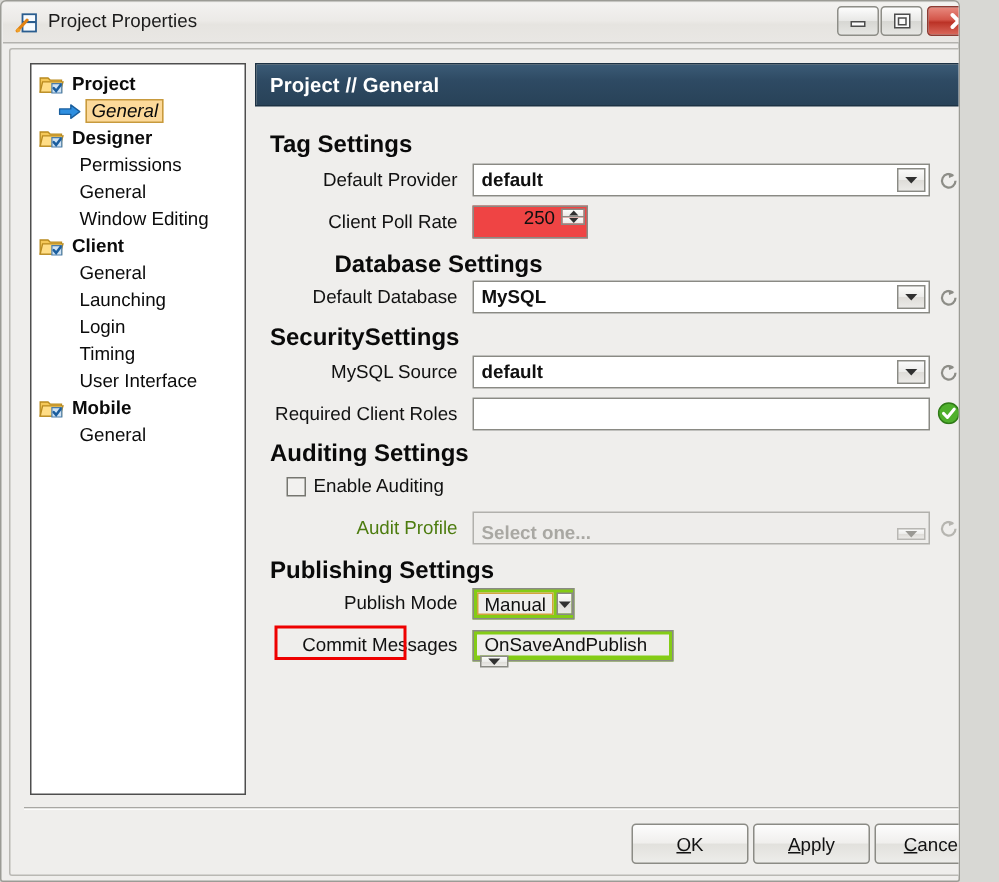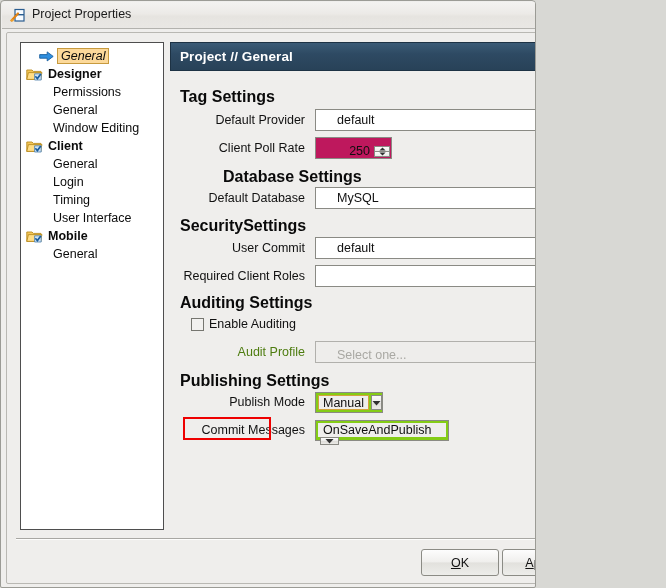--- a/index.html
+++ b/index.html
@@ -8,21 +8,21 @@
     width: 666px; height: 588px;
     font-family: "Liberation Sans", sans-serif;
     overflow: hidden;
     background: #d8d8d4;
   }
 
   
   #window {
     position: absolute;
     left: 0; top: 0;
-    width: 536px; height: 588px;
+    width: 640px; height: 588px;
     background: #efeeec;
     border: 1px solid #9b9b95;
     border-radius: 4px 4px 2px 2px;
     overflow: hidden;
   }
 
   
   #titlebar {
     position: absolute;
     left: 1px; top: 1px;
@@ -147,23 +147,23 @@
     height: 22px;
     border: 1px solid #8a8a84;
     background: #ffffff;
     display: flex; align-items: stretch;
     cursor: default;
   }
   .combo.disabled { background: #eeedeb; border-color: #b1b0ac; align-items: flex-end; }
   .combo-text {
     flex: 1;
     display: flex; align-items: center;
-    padding-left: 21px;
+    padding-left: 5px;
     font-size: 12.5px; color: #101010;
-    overflow: hidden; white-space: nowrap;
+    overflow: hidden; white-space: nowrap; font-weight: bold;
   }
   .combo.disabled .combo-text { color: #a9a8a3; }
   .combo-arrow {
     width: 19px;
     margin: 2px 2px 2px 0;
     border: 1px solid #8a8a84;
     background: linear-gradient(to bottom, #fbfbfa 0%, #ececea 50%, #dedcd8 51%, #ebeae7 100%);
     display: flex; align-items: center; justify-content: center;
   }
   .combo.disabled .combo-arrow { border-color: #b8b7b3; }
@@ -195,22 +195,22 @@
     border: 1px solid #8a8a84;
     background: linear-gradient(to bottom, #fbfbfa 0%, #ececea 50%, #dedcd8 51%, #ebeae7 100%);
     display: flex; align-items: center; justify-content: center;
   }
 
   
   .spinner {
     position: absolute;
     height: 22px;
     border: 1px solid #8a8a84;
-    background: #be185d;
-    display: flex; align-items: flex-end; padding-left: 28px;
+    background: #ef4444;
+    display: flex; align-items: flex-start; padding-left: 28px;
   }
   .spin-text {
     flex: 1;
     display: flex; align-items: center; justify-content: flex-end;
     padding-right: 4px;
     font-size: 12.5px; color: #101010;
   }
   .spin-btns {
     width: 16px; margin: 1px 1px 1px 0;
     display: flex; flex-direction: column;
@@ -318,69 +318,83 @@
       </span>
     </div>
   </div>
 
   <div id="body-area">
 
     <div id="sidebar">
 
       <div style="height:4px"></div>
 
-
-      <div class="tree-row leaf selected">
-        <span class="sel-wrap">
-          <span class="sel-arrow">
-            <svg width="15" height="11" viewBox="0 0 15 11">
-              <path d="M0.7 3.6 L8.2 3.6 L8.2 0.9 L14.2 5.4 L8.2 9.9 L8.2 7.2 L0.7 7.2 Z" fill="#2f8fe0" stroke="#1a5f9e" stroke-width="0.9" stroke-linejoin="round"></path>
-            </svg>
-          </span>
-          <span class="sel-label">General</span>
-        </span>
-      </div>
-
       <div class="tree-row group">
         <span class="folder-ico">
           <svg width="17" height="14" viewBox="0 0 17 14">
             <path d="M0.8 3 L0.8 12.4 L15 12.4 L15 4.4 L7.4 4.4 L6 3 Z" fill="#f4c758" stroke="#b98b1f" stroke-width="0.9"></path>
             <path d="M2.4 5.6 L16 5.6 L14 12.4 L0.8 12.4 Z" fill="#ffdd86" stroke="#b98b1f" stroke-width="0.9"></path>
             <path d="M8.6 6.8 h6.6 v6.2 h-6.6 z" fill="#cfe3f5" stroke="#4a7ca8" stroke-width="0.8"></path>
             <path d="M9.8 9.8 L11.4 11.6 L14.4 7.6" stroke="#1b5e9e" stroke-width="1.7" fill="none" stroke-linecap="round"></path>
           </svg>
         </span>
-        <span>Designer</span>
-      </div>
-
-      <div class="tree-row leaf">
-        <span>Permissions</span>
-      </div>
-
-      <div class="tree-row leaf">
-        <span>General</span>
-      </div>
-      <div class="tree-row leaf">
-        <span>Window Editing</span>
+        <span>Project</span>
+      </div>
+
+      <div class="tree-row leaf selected">
+        <span class="sel-wrap">
+          <span class="sel-arrow">
+            <svg width="15" height="11" viewBox="0 0 15 11">
+              <path d="M0.7 3.6 L8.2 3.6 L8.2 0.9 L14.2 5.4 L8.2 9.9 L8.2 7.2 L0.7 7.2 Z" fill="#2f8fe0" stroke="#1a5f9e" stroke-width="0.9" stroke-linejoin="round"></path>
+            </svg>
+          </span>
+          <span class="sel-label">General</span>
+        </span>
       </div>
 
       <div class="tree-row group">
         <span class="folder-ico">
           <svg width="17" height="14" viewBox="0 0 17 14">
             <path d="M0.8 3 L0.8 12.4 L15 12.4 L15 4.4 L7.4 4.4 L6 3 Z" fill="#f4c758" stroke="#b98b1f" stroke-width="0.9"></path>
             <path d="M2.4 5.6 L16 5.6 L14 12.4 L0.8 12.4 Z" fill="#ffdd86" stroke="#b98b1f" stroke-width="0.9"></path>
             <path d="M8.6 6.8 h6.6 v6.2 h-6.6 z" fill="#cfe3f5" stroke="#4a7ca8" stroke-width="0.8"></path>
             <path d="M9.8 9.8 L11.4 11.6 L14.4 7.6" stroke="#1b5e9e" stroke-width="1.7" fill="none" stroke-linecap="round"></path>
           </svg>
         </span>
+        <span>Designer</span>
+      </div>
+
+      <div class="tree-row leaf">
+        <span>Permissions</span>
+      </div>
+
+      <div class="tree-row leaf">
+        <span>General</span>
+      </div>
+      <div class="tree-row leaf">
+        <span>Window Editing</span>
+      </div>
+
+      <div class="tree-row group">
+        <span class="folder-ico">
+          <svg width="17" height="14" viewBox="0 0 17 14">
+            <path d="M0.8 3 L0.8 12.4 L15 12.4 L15 4.4 L7.4 4.4 L6 3 Z" fill="#f4c758" stroke="#b98b1f" stroke-width="0.9"></path>
+            <path d="M2.4 5.6 L16 5.6 L14 12.4 L0.8 12.4 Z" fill="#ffdd86" stroke="#b98b1f" stroke-width="0.9"></path>
+            <path d="M8.6 6.8 h6.6 v6.2 h-6.6 z" fill="#cfe3f5" stroke="#4a7ca8" stroke-width="0.8"></path>
+            <path d="M9.8 9.8 L11.4 11.6 L14.4 7.6" stroke="#1b5e9e" stroke-width="1.7" fill="none" stroke-linecap="round"></path>
+          </svg>
+        </span>
         <span>Client</span>
       </div>
 
       <div class="tree-row leaf">
         <span>General</span>
+      </div>
+      <div class="tree-row leaf">
+        <span>Launching</span>
       </div>
       <div class="tree-row leaf">
         <span>Login</span>
       </div>
       <div class="tree-row leaf">
         <span>Timing</span>
       </div>
       <div class="tree-row leaf">
         <span>User Interface</span>
       </div>
@@ -458,21 +472,21 @@
         </div>
         <span class="refresh-ico" style="left:456px; top:121px;">
           <svg width="13" height="13" viewBox="0 0 13 13">
             <path d="M11 6.5 A4.5 4.5 0 1 1 9.3 3" fill="none" stroke="#8d8d87" stroke-width="1.5"></path>
             <path d="M6.4 1.1 L10.2 3.2 L6.7 4.7 Z" fill="#8d8d87"></path>
           </svg>
         </span>
 
         <div class="section-title" style="left:10px; top:146px;">SecuritySettings</div>
 
-        <div class="field-label" style="left:0px; top:170px; width:135px;">User Commit</div>
+        <div class="field-label" style="left:0px; top:170px; width:135px;">MySQL Source</div>
         <div class="combo" style="left:145px; top:166px; width:305px;">
           <span class="combo-text">default</span>
           <span class="combo-arrow">
             <svg width="9" height="6" viewBox="0 0 9 6">
                 <path d="M0.5 1 L8.5 1 L4.5 5.4 Z" fill="#303030"></path>
               </svg>
           </span>
         </div>
         <span class="refresh-ico" style="left:456px; top:171px;">
           <svg width="13" height="13" viewBox="0 0 13 13">

